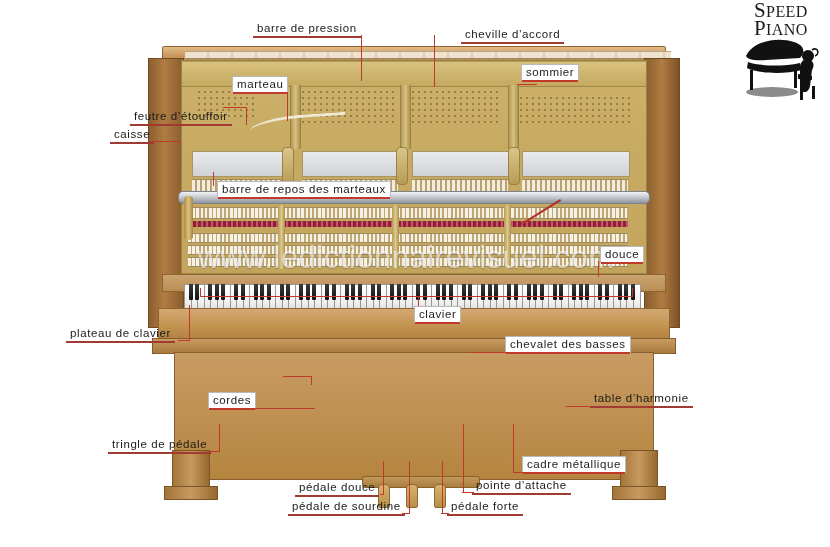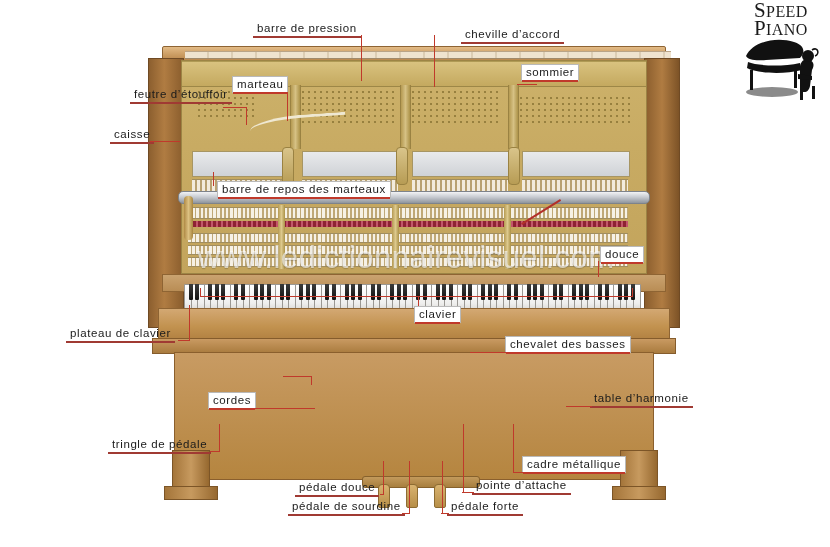--- a/index.html
+++ b/index.html
@@ -341,21 +341,21 @@
   <div class="lbl boxed" style="left:521px;top:64px;">
     <span>sommier</span><span class="ul"></span>
   </div>
   <div class="ln lnh" style="left:517px;top:84px;width:20px;"></div>
 
   <div class="lbl boxed" style="left:232px;top:76px;">
     <span>marteau</span><span class="ul"></span>
   </div>
   <div class="ln lnv" style="left:287px;top:92px;height:29px;"></div>
 
-  <div class="lbl plain" style="left:130px;top:87px;">
+  <div class="lbl plain" style="left:130px;top:109px;">
     <span>feutre d’étouffoir</span><span class="ul"></span>
   </div>
   <div class="ln lnh" style="left:223px;top:107px;width:24px;"></div>
   <div class="ln lnv" style="left:246px;top:107px;height:18px;"></div>
 
   <div class="lbl plain" style="left:110px;top:127px;">
     <span>caisse</span><span class="ul"></span>
   </div>
   <div class="ln lnh" style="left:150px;top:141px;width:30px;"></div>
 

